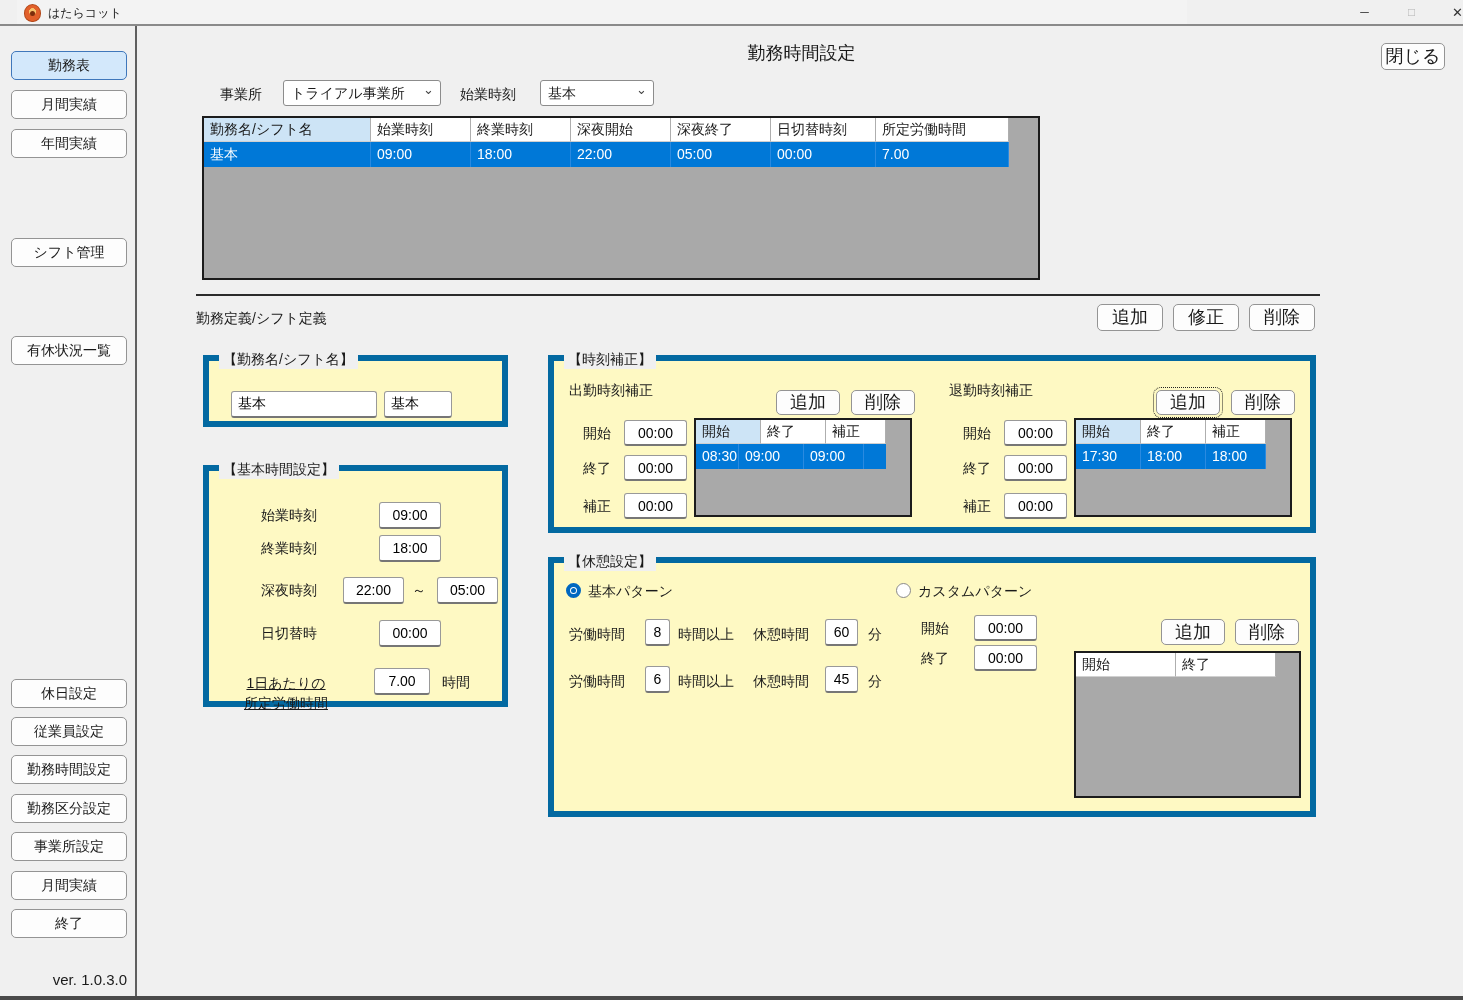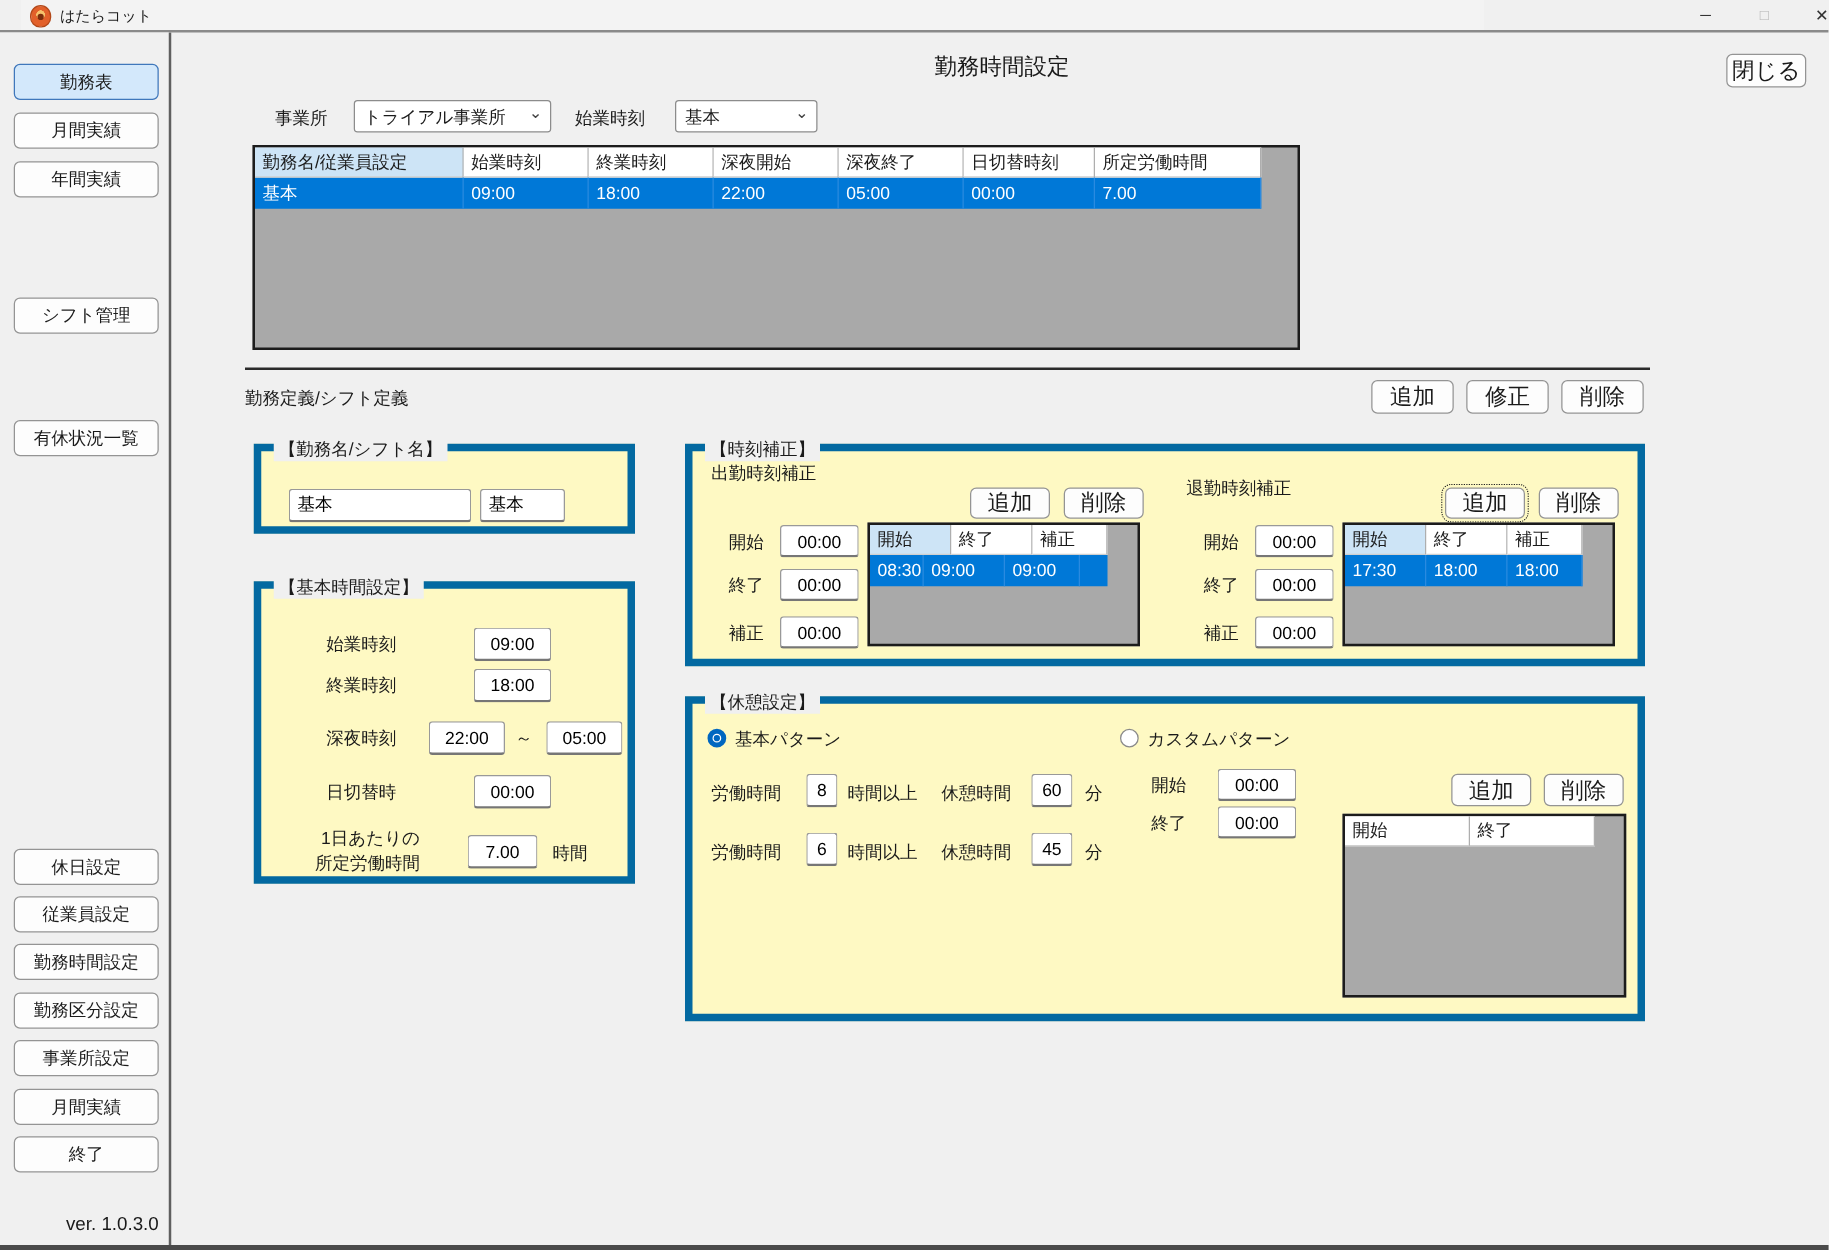--- a/index.html
+++ b/index.html
@@ -77,26 +77,26 @@
   #name-input  { left:22px; top:30px; width:146px; height:27px; padding:0 6px; }
   #sname-input { left:175px; top:30px; width:68px; height:27px; padding:0 6px; }
 
   
   .bg-lbl { position:absolute; font-size:14px; }
   #bt-l0 { left:52px; top:36px; } #bt-v0 { left:170px; top:31px; width:62px; height:27px; }
   #bt-l1 { left:52px; top:69px; } #bt-v1 { left:170px; top:64px; width:62px; height:27px; }
   #bt-l2 { left:52px; top:111px; } #bt-v2a { left:134px; top:106px; width:61px; height:27px; }
   #bt-tilde { left:203px; top:111px; } #bt-v2b { left:228px; top:106px; width:61px; height:27px; }
   #bt-l3 { left:52px; top:154px; } #bt-v3 { left:170px; top:149px; width:62px; height:27px; }
-  #bt-l4 { left:27px; top:189px; width:100px; text-align:right; line-height:20px; }
+  #bt-l4 { left:27px; top:202px; width:100px; text-align:center; line-height:20px;text-decoration:underline; }
   #bt-v4 { left:165px; top:197px; width:56px; height:27px; } #bt-unit { left:233px; top:203px; }
 
   
   .corr-sub { position:absolute; font-size:14px; }
-  #ci-label { left:15px; top:9px; } #co-label { left:395px; top:21px; }
+  #ci-label { left:15px; top:21px; } #co-label { left:395px; top:21px; }
   #ci-add { left:222px; top:29px; width:64px; height:25px; line-height:23px; }
   #ci-del { left:297px; top:29px; width:64px; height:25px; line-height:23px; }
   #co-add { left:602px; top:29px; width:64px; height:25px; line-height:23px; outline:1px dotted #222; outline-offset:2px; }
   #co-del { left:677px; top:29px; width:64px; height:25px; line-height:23px; }
   #ci-fl0 { left:29px; top:64px; } #ci-fv0 { left:70px; top:59px; width:63px; height:26px; }
   #ci-fl1 { left:29px; top:99px; } #ci-fv1 { left:70px; top:94px; width:63px; height:26px; }
   #ci-fl2 { left:29px; top:137px; } #ci-fv2 { left:70px; top:132px; width:63px; height:26px; }
   #co-fl0 { left:409px; top:64px; } #co-fv0 { left:450px; top:59px; width:63px; height:26px; }
   #co-fl1 { left:409px; top:99px; } #co-fv1 { left:450px; top:94px; width:63px; height:26px; }
   #co-fl2 { left:409px; top:137px; } #co-fv2 { left:450px; top:132px; width:63px; height:26px; }
@@ -161,21 +161,21 @@
     <span class="chev">⌄</span>
   </div>
   <span class="lbl" id="category-label">始業時刻</span>
   <div class="select" id="category-select">
     <span>基本</span>
     <span class="chev">⌄</span>
   </div>
 
   <div class="gridtbl" id="shift-table">
     <div class="hrow">
-      <div class="hcell hl" style="width:167px">勤務名/従業員設定</div>
+      <div class="hcell hl" style="width:167px">勤務名/シフト名</div>
       <div class="hcell" style="width:100px">始業時刻</div>
       <div class="hcell" style="width:100px">終業時刻</div>
       <div class="hcell" style="width:100px">深夜開始</div>
       <div class="hcell" style="width:100px">深夜終了</div>
       <div class="hcell" style="width:105px">日切替時刻</div>
       <div class="hcell" style="width:133px">所定労働時間</div>
     </div>
     <div class="drow" style="width:805px">
       <div class="dcell" style="width:167px">基本</div>
       <div class="dcell" style="width:100px">09:00</div>

